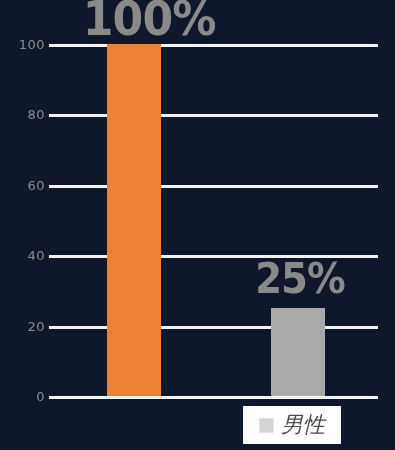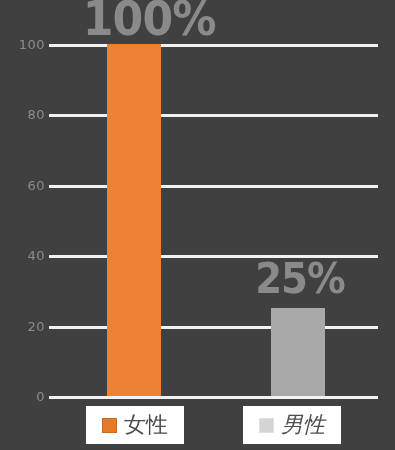--- a/index.html
+++ b/index.html
@@ -7,21 +7,21 @@
     padding: 0;
     background: #000000;
   }
   body {
     font-family: "Liberation Sans", sans-serif;
   }
   #chart-root {
     position: relative;
     width: 395px;
     height: 450px;
-    background: #404040;
+    background: #0f172a;
     overflow: hidden;
   }
 
   
   .plot-area {
     position: absolute;
     left: 0;
     top: 0;
     width: 395px;
     height: 450px;
@@ -163,24 +163,20 @@
 
     <div class="bar bar-female"></div>
     <div class="bar bar-male"></div>
 
     <div class="value-label value-label-female">100%</div>
     <div class="value-label value-label-male">25%</div>
   </div>
 
   <div class="legend">
 
-    <div class="legend-item legend-item-female">
-      <span class="legend-swatch swatch-female"></span>
-      <span class="legend-label">女性</span>
-    </div>
 
     <div class="legend-item legend-item-male">
       <span class="legend-swatch swatch-male"></span>
       <span class="legend-label">男性</span>
     </div>
 
   </div>
 
 </div>
 

